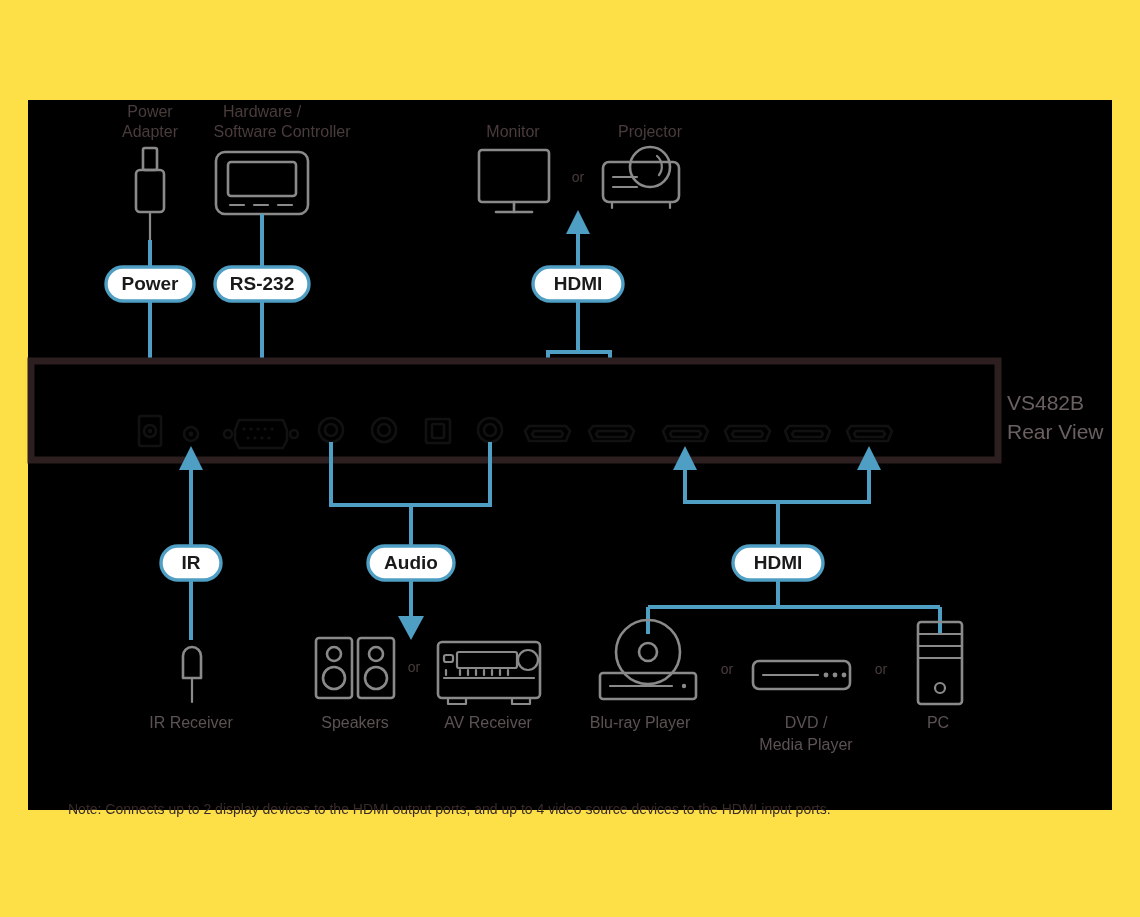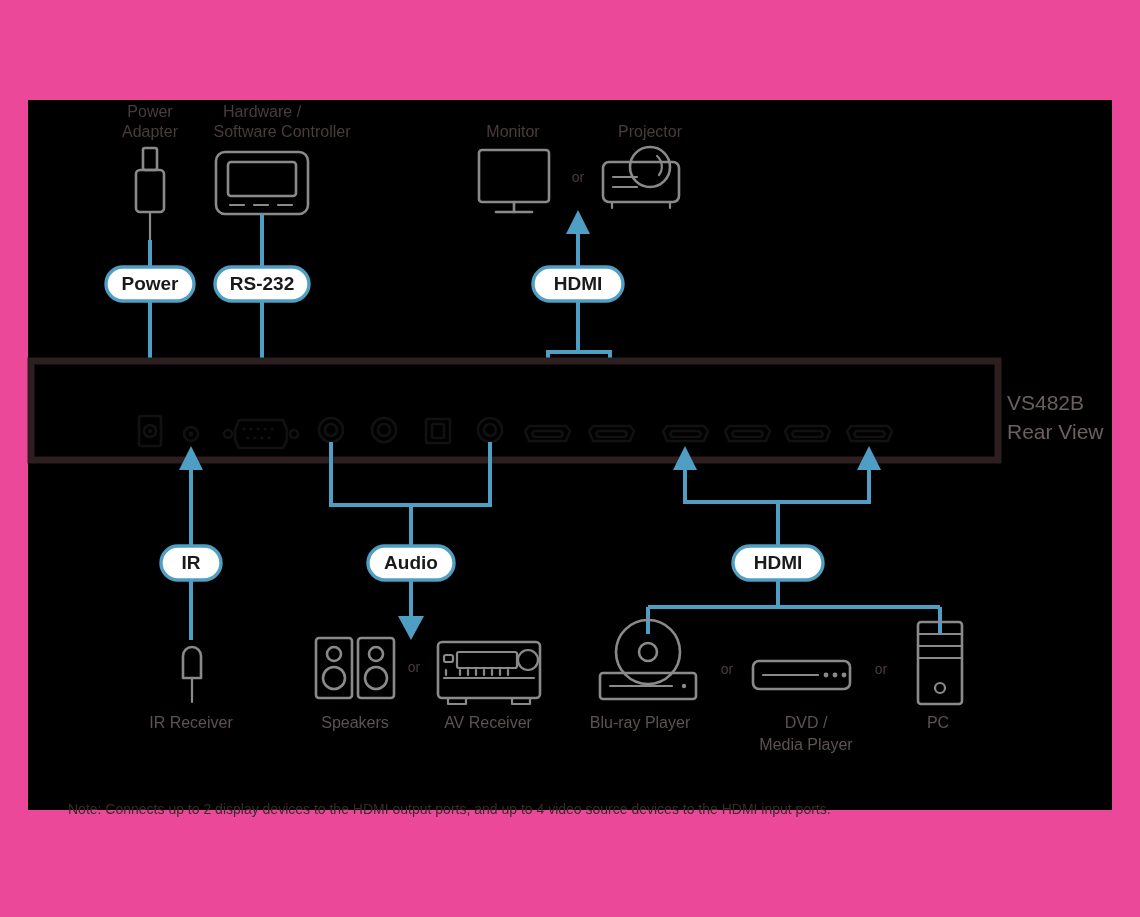--- a/index.html
+++ b/index.html
@@ -5,21 +5,21 @@
   html, body {
     margin: 0;
     padding: 0;
     background: #ffffff;
     font-family: "Liberation Sans", sans-serif;
   }
   #root {
     position: relative;
     width: 1140px;
     height: 917px;
-    background: #ec4899;
+    background: #fde047;
     overflow: hidden;
   }
   #canvas-bg {
     position: absolute;
     left: 28px;
     top: 100px;
     width: 1084px;
     height: 710px;
     background: #000000;
   }

